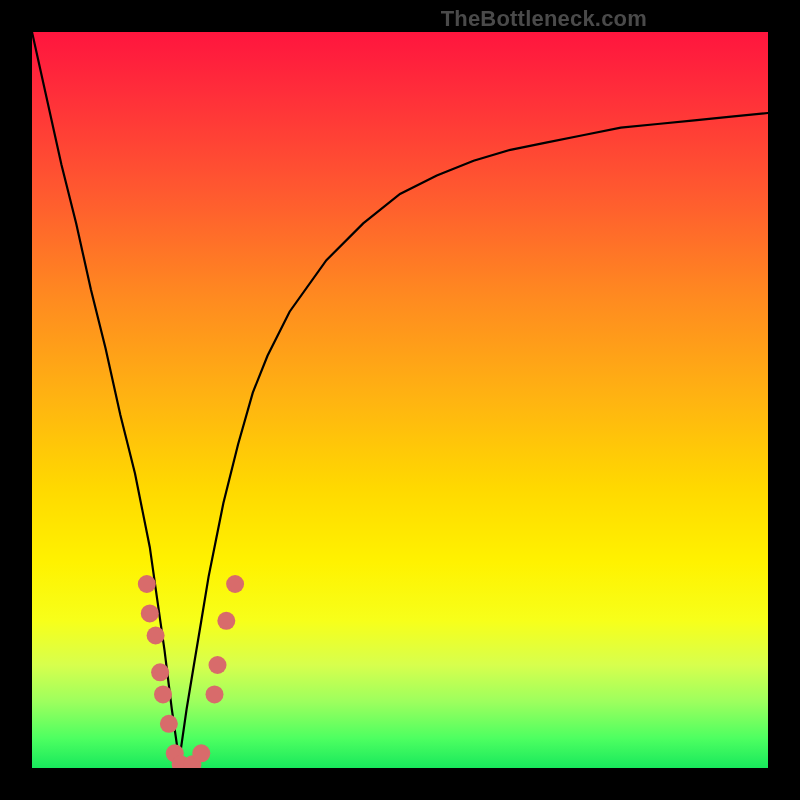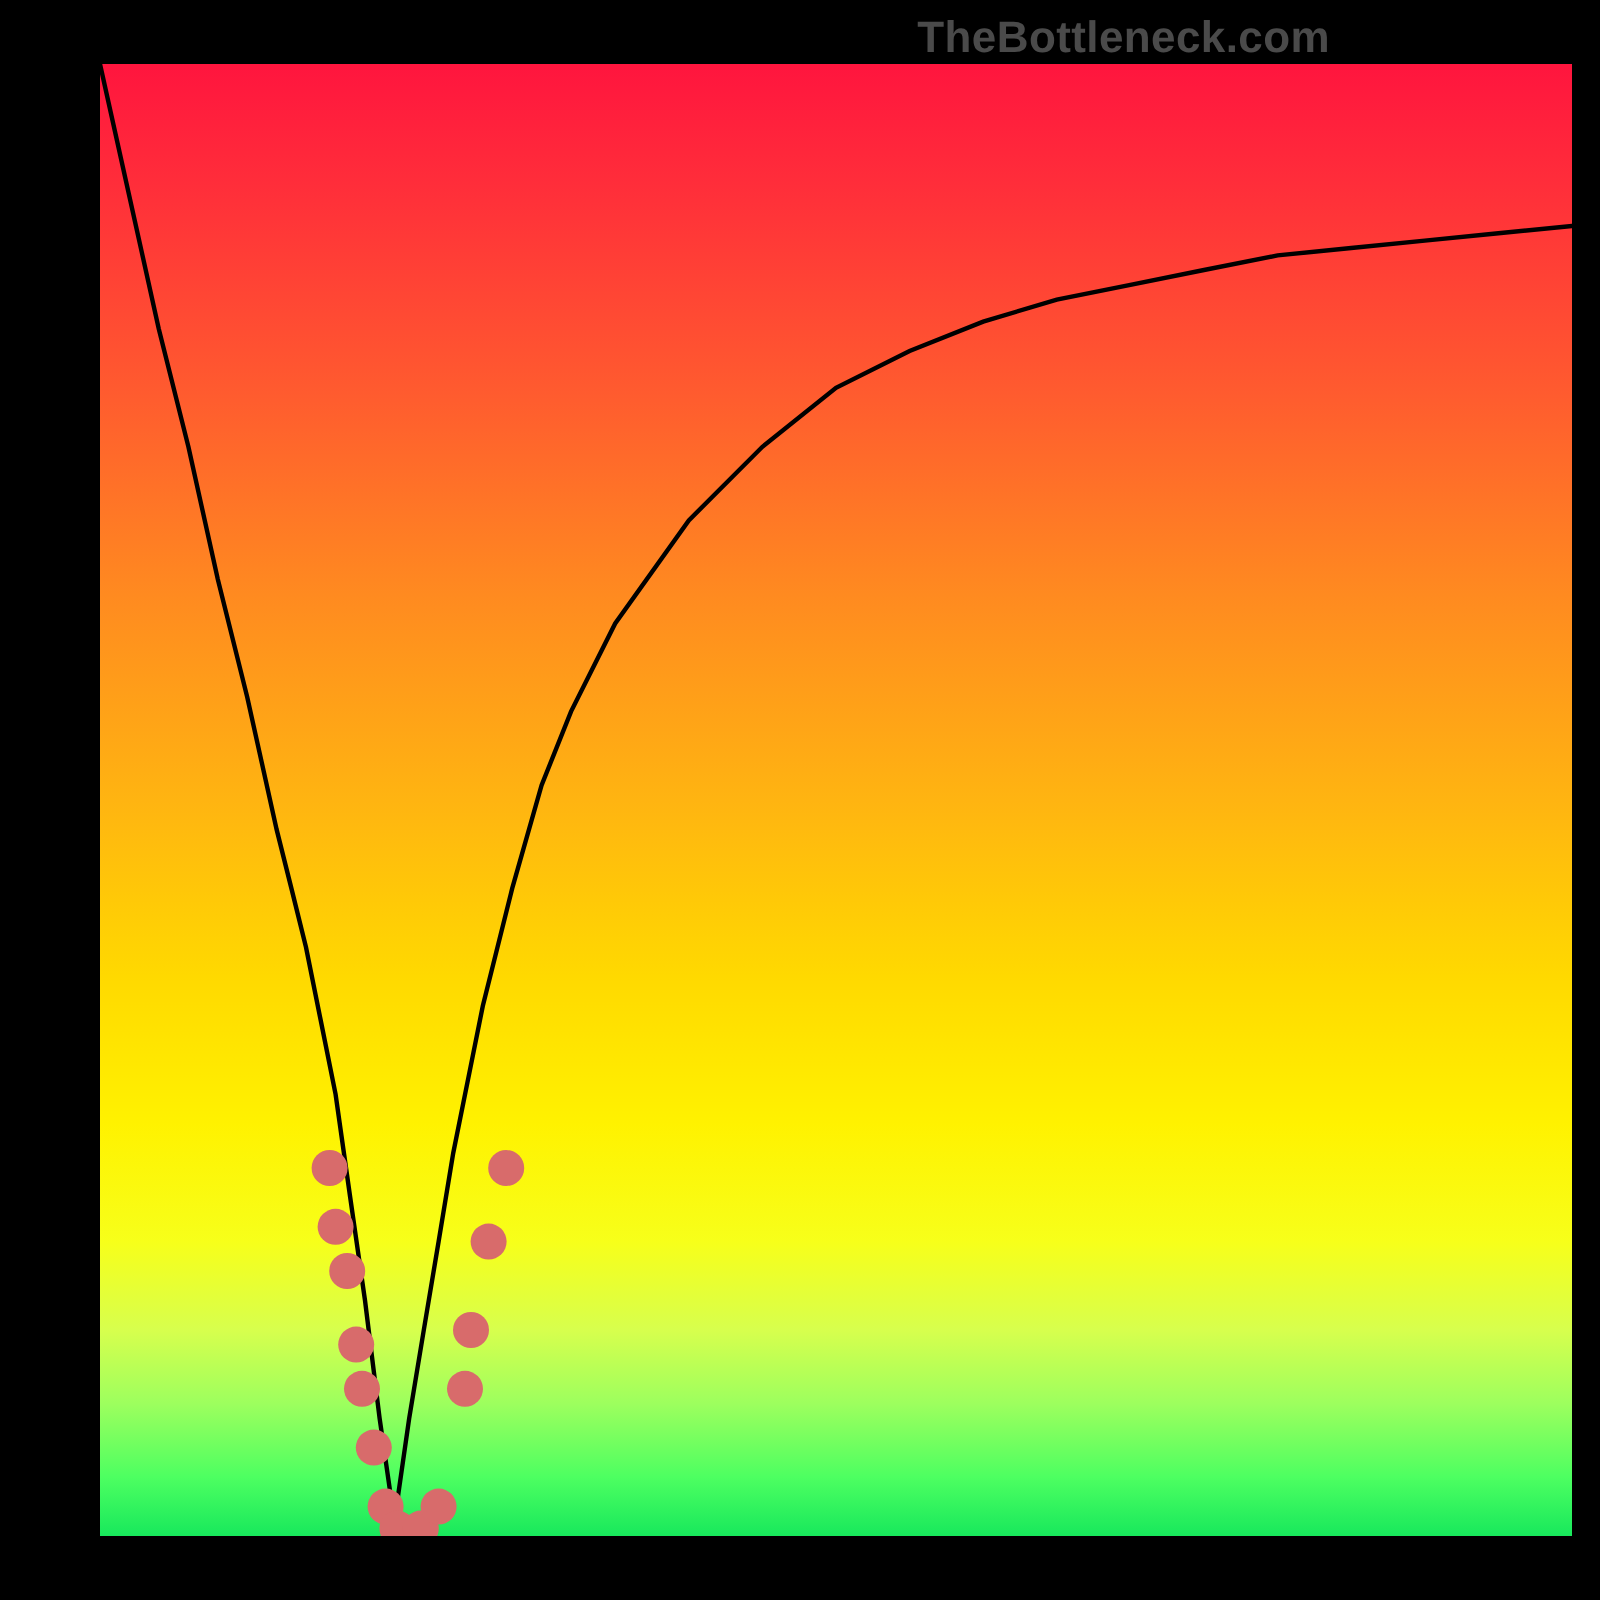--- a/index.html
+++ b/index.html
@@ -6,21 +6,21 @@
     margin: 0;
     padding: 0;
     width: 800px;
     height: 800px;
     overflow: hidden;
     background: #000;
     font-family: Arial, Helvetica, sans-serif;
   }
   .frame {
     position: absolute;
-    left: 18px; top: 0;
+    left: 0; top: 0;
     width: 657px; height: 800px;
     background: #000;
   }
   .plot-area {
     position: absolute;
     left: 32px;
     top: 32px;
     width: 736px;
     height: 736px;
     

